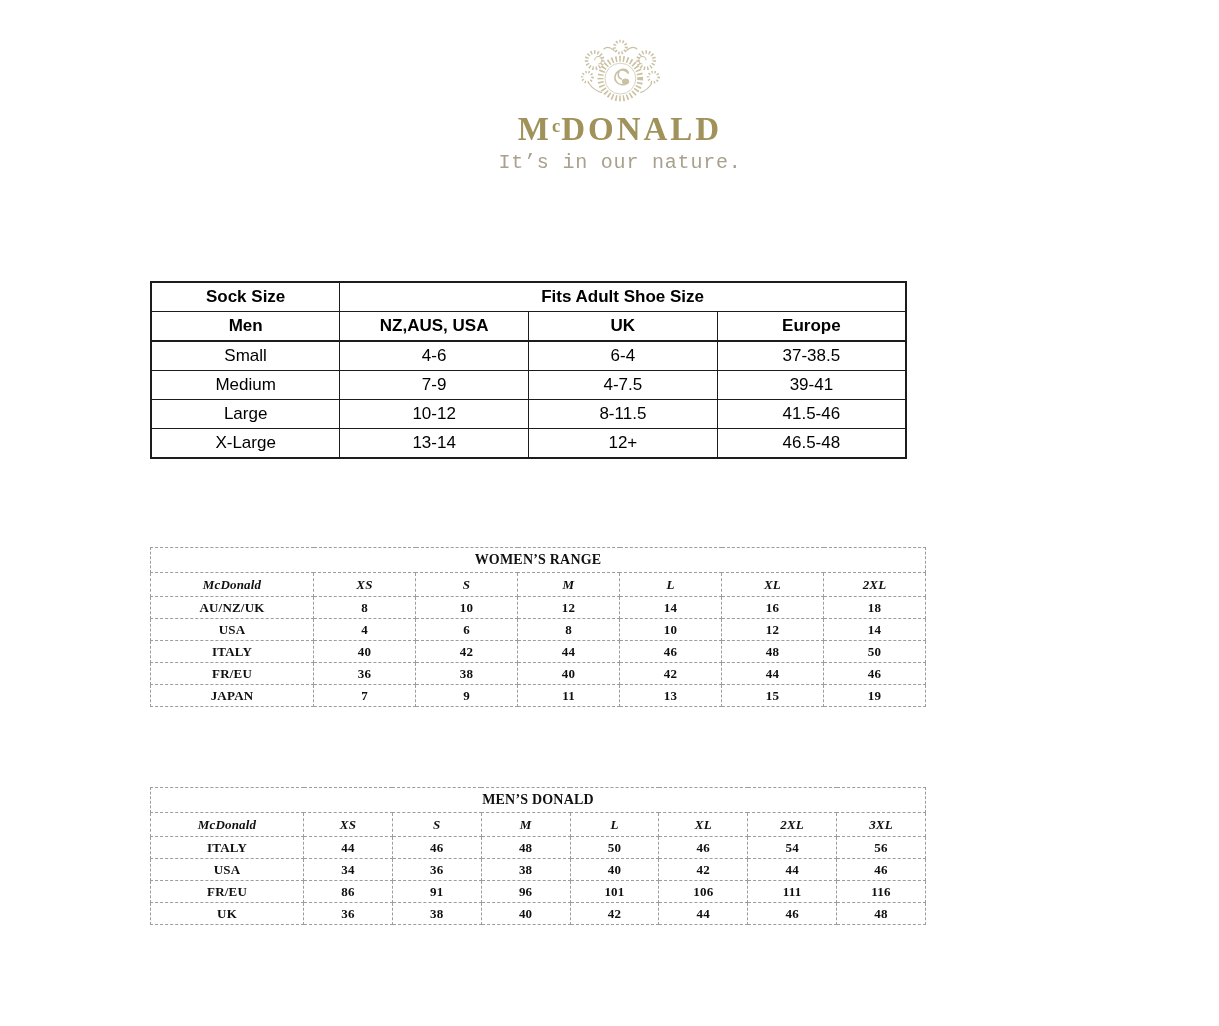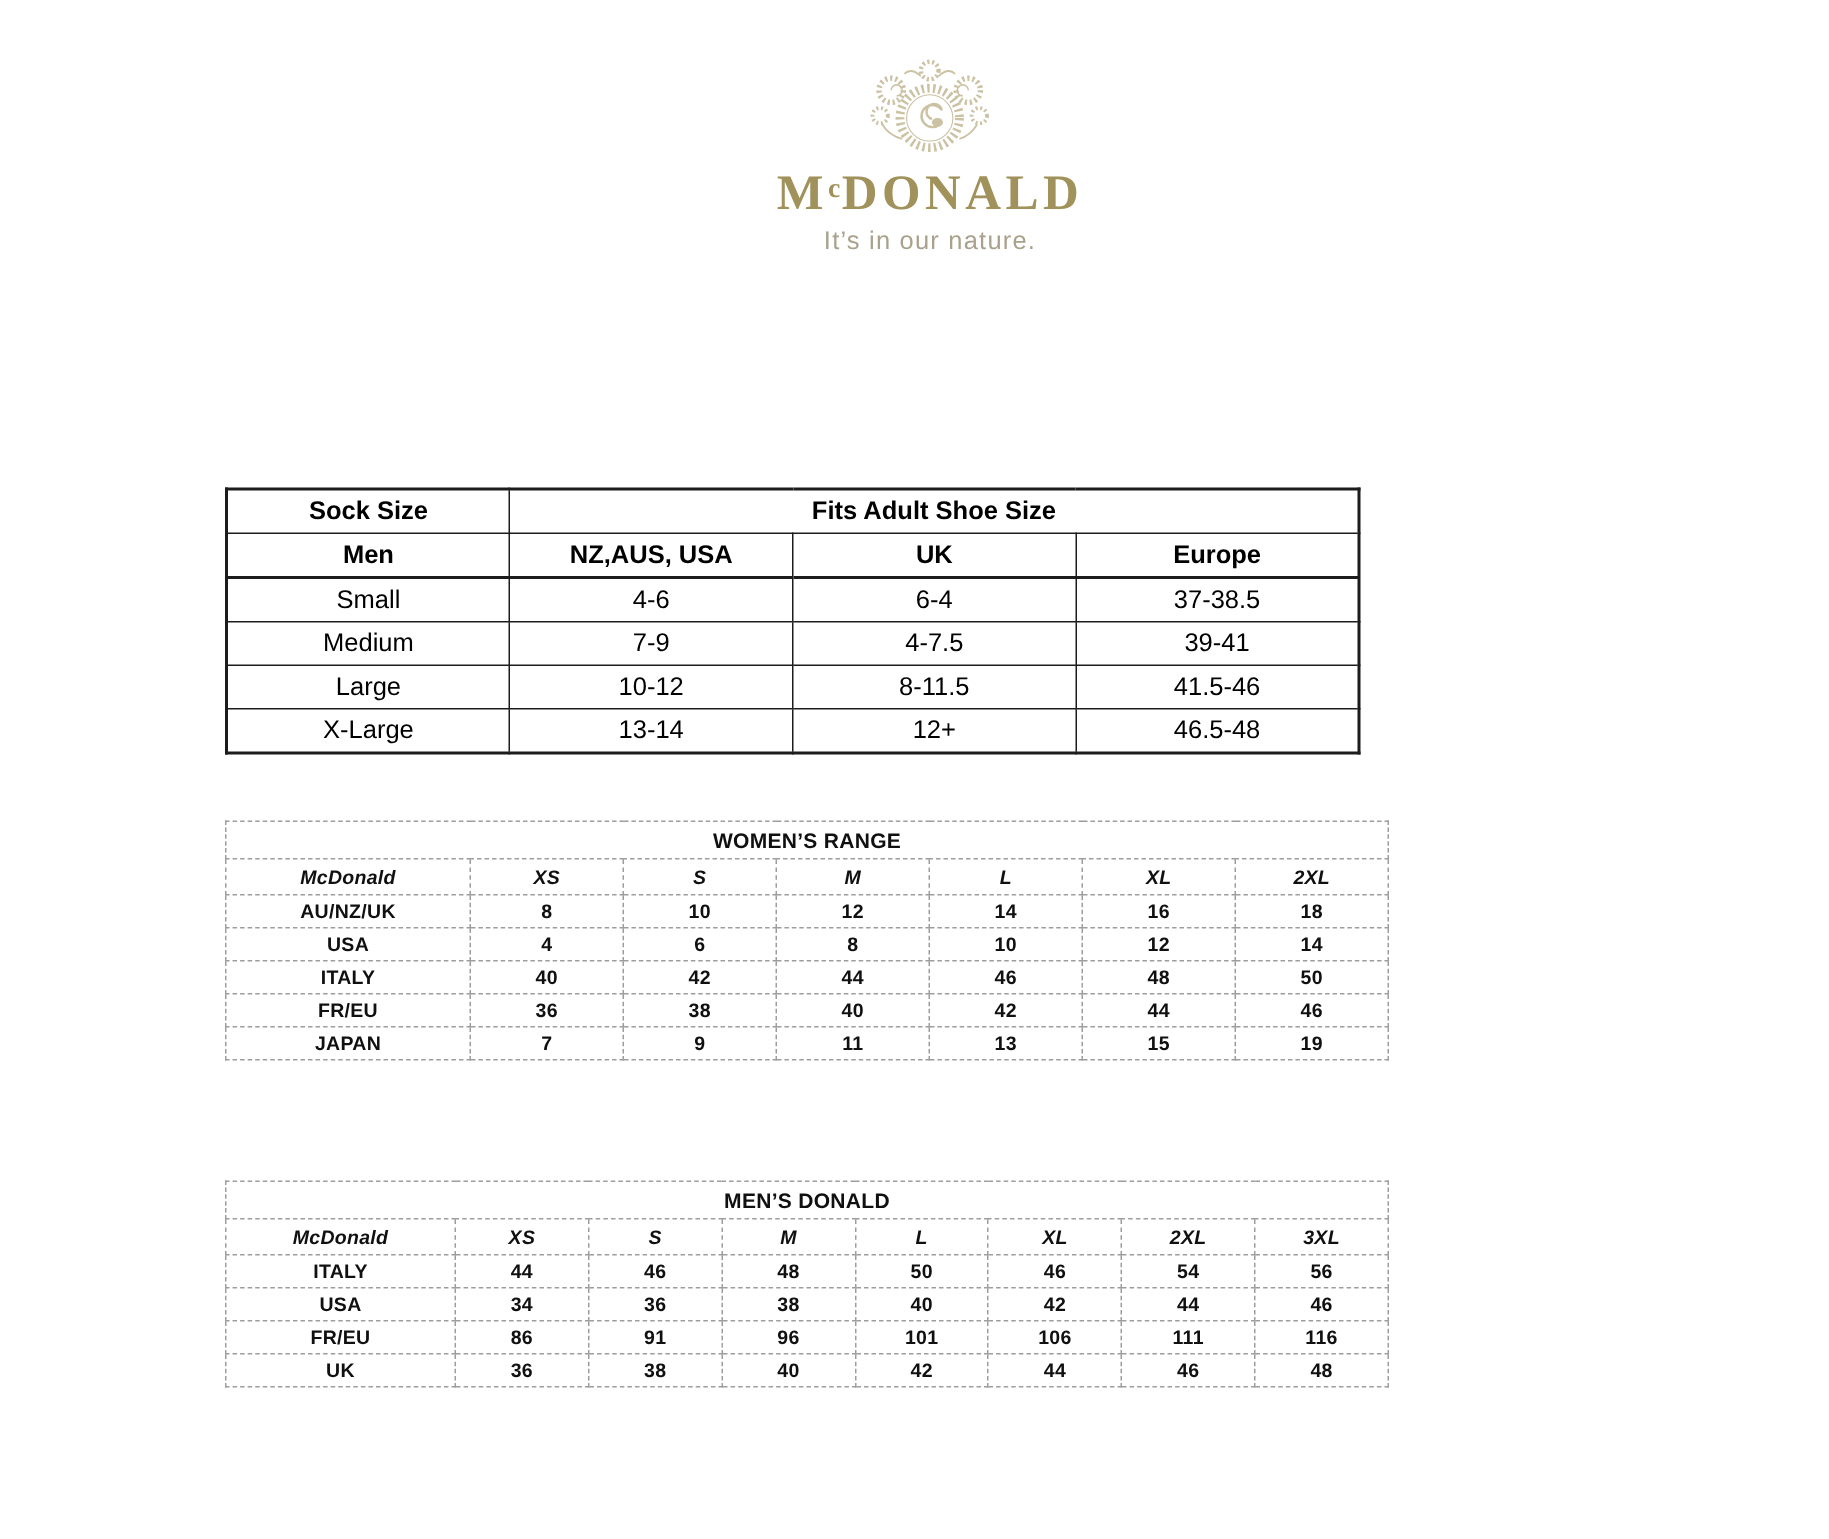--- a/index.html
+++ b/index.html
@@ -14,43 +14,42 @@
   .crest { display:block; margin:0 auto 4px auto; }
   .crest .st { fill:none; stroke:var(--crest,#cbc2a4); }
   .crest .fl { fill:var(--crest,#cbc2a4); stroke:none; }
   .wordmark {
     font-family:"Liberation Serif", serif; font-weight:bold;
     font-size:33px; letter-spacing:3px; line-height:1.05;
     color:#a0925a; white-space:nowrap;
   }
   .wordmark .mc-c { font-size:0.56em; vertical-align:0.42em; letter-spacing:1px; }
   .tagline {
-    margin-top:4px; font-family:Liberation Sans, sans-serif;
-    font-size:17px; letter-spacing:0.8px; color:#a9a18c;
+    margin-top:4px; font-family:Liberation Mono, monospace;
+    font-size:20px; letter-spacing:0.8px; color:#a9a18c;
   }
 
   
   table { border-collapse:collapse; table-layout:fixed; }
   .sock-table {
     position:absolute; left:150px; top:281px; width:757px;
     font-size:17px;
-    margin-top:44px;
   }
   .sock-table td, .sock-table th {
     border:1px solid #1c1c1c; height:28px; text-align:center;
     vertical-align:middle; padding:0; font-weight:normal;
   }
   .sock-table { border:2px solid #1c1c1c; }
   .sock-table thead th { font-weight:bold; }
   .sock-table thead tr.hdr2 th { border-bottom:2px solid #1c1c1c; }
 
   
   .range-table {
     position:absolute; width:776px;
-    font-family:Liberation Sans, sans-serif; font-size:13px; font-weight:bold;
+    font-family:Liberation Serif, serif; font-size:13px; font-weight:bold;
     color:#101010; letter-spacing:0.2px;
   }
   .range-table th, .range-table td {
     border:1px dashed #9d9d9d; text-align:center; vertical-align:middle; padding:0;
   }
   .range-table th.title { height:24px; font-size:14px; font-style:normal; }
   .range-table tr.cols th { font-style:italic; height:23px; }
   .range-table td { height:21px; }
   .womens { left:150px; top:547px; }
   .mens  { left:150px; top:787px; }

